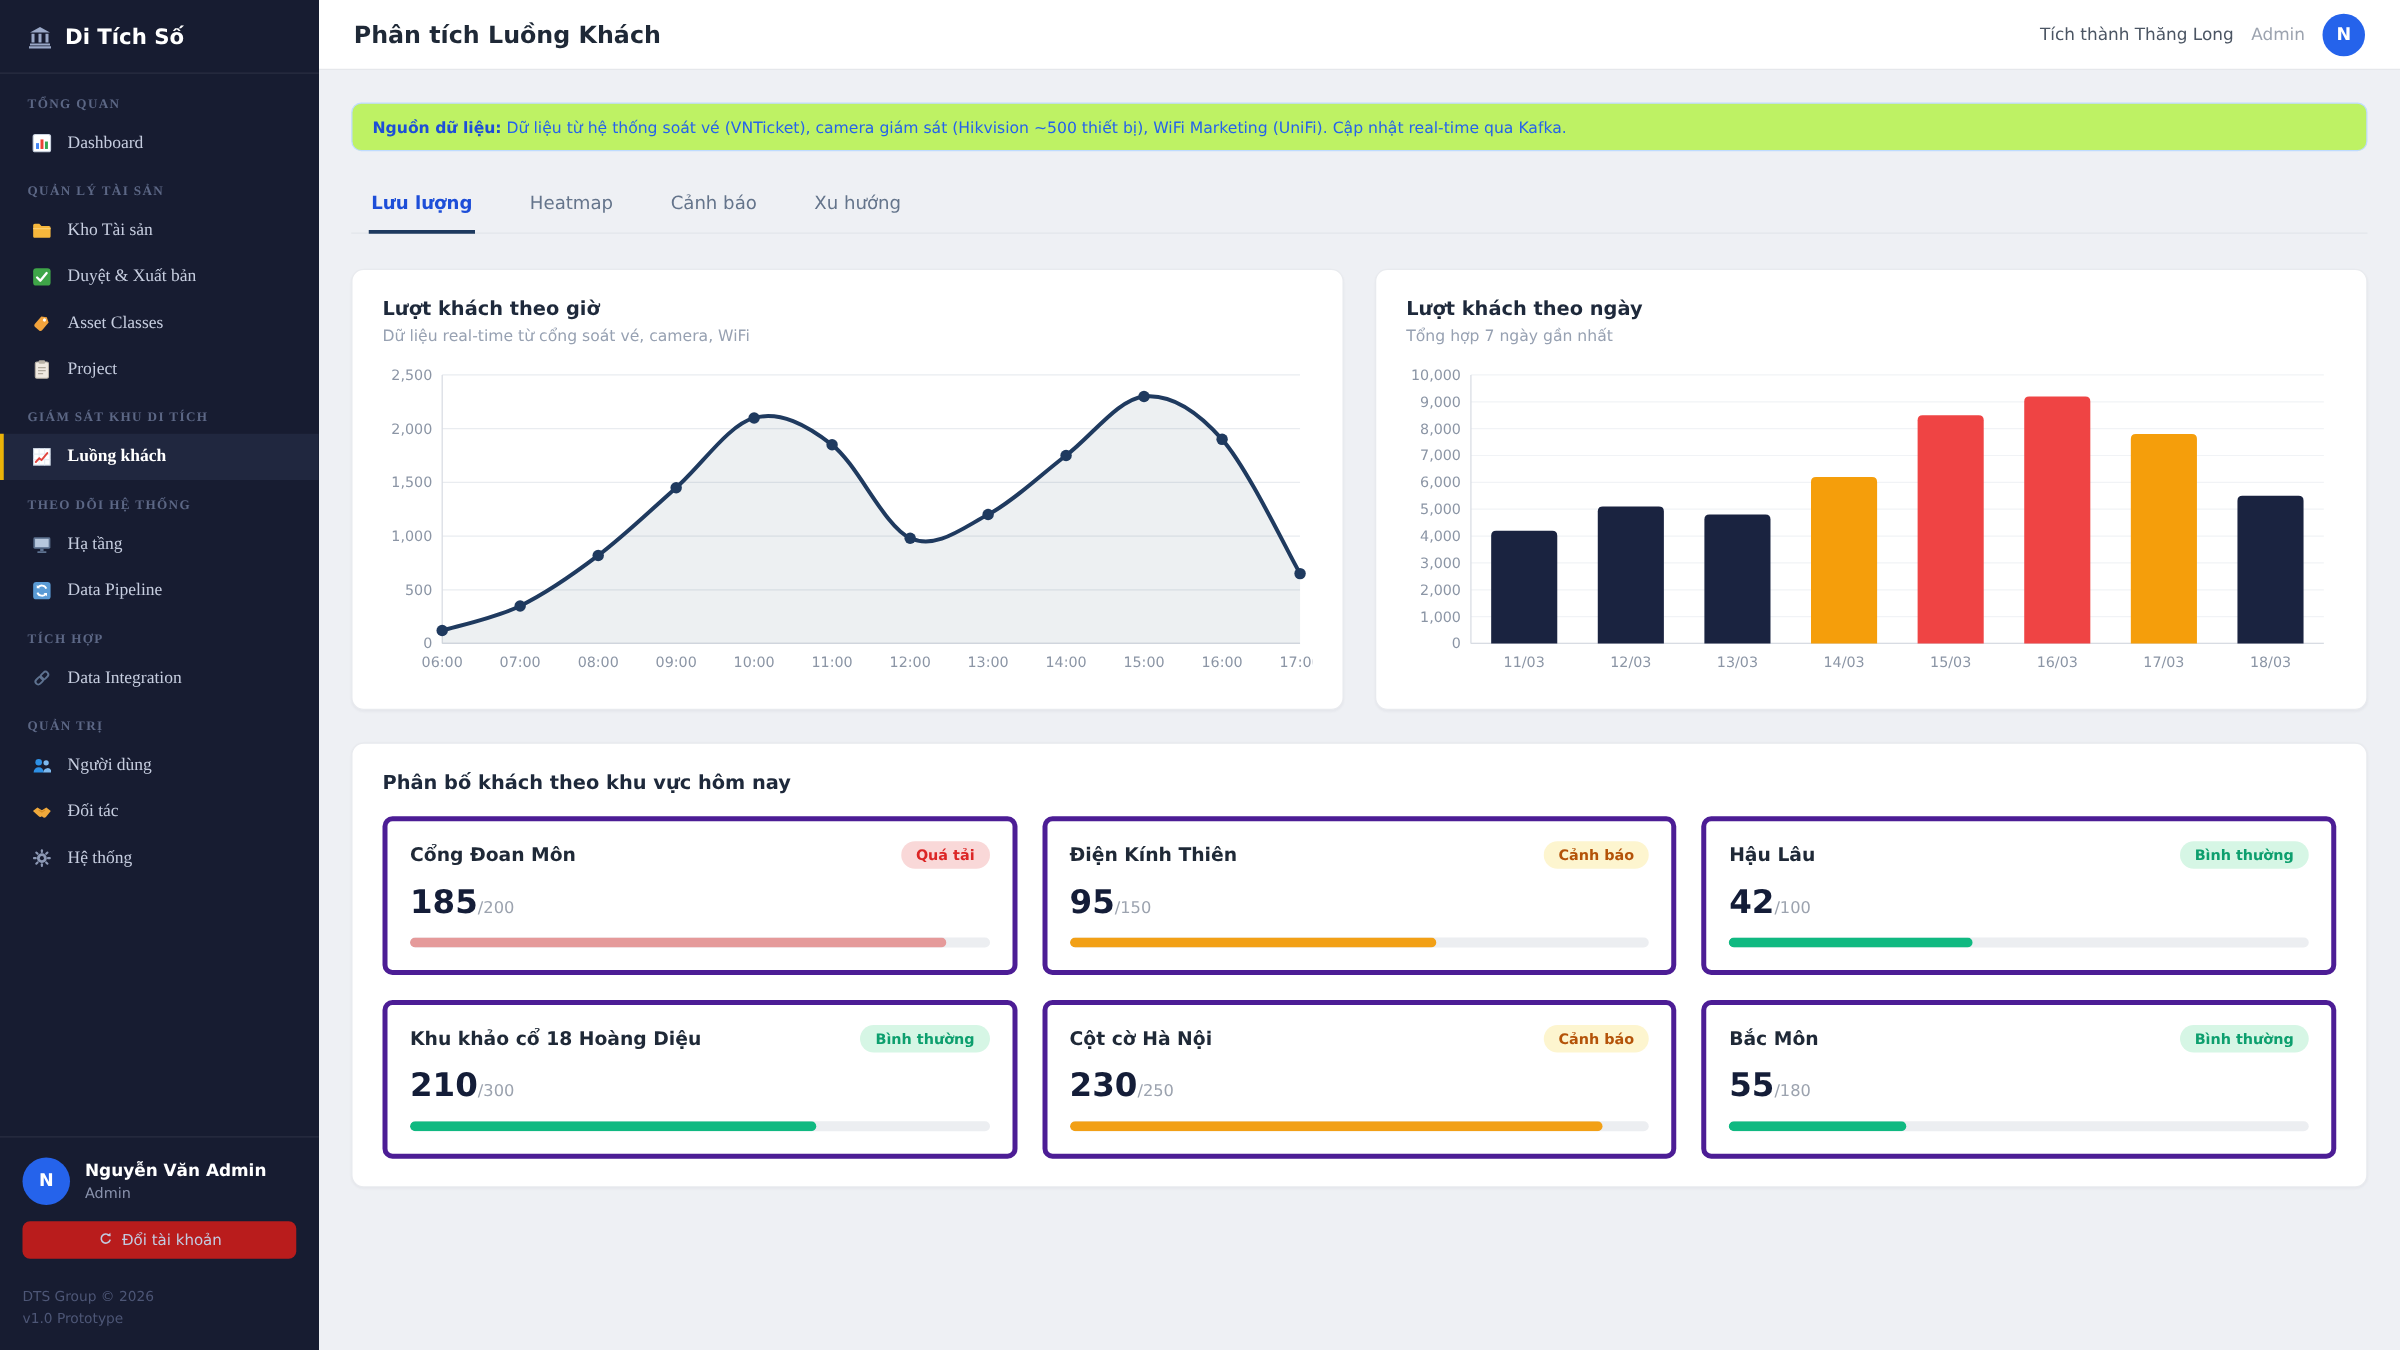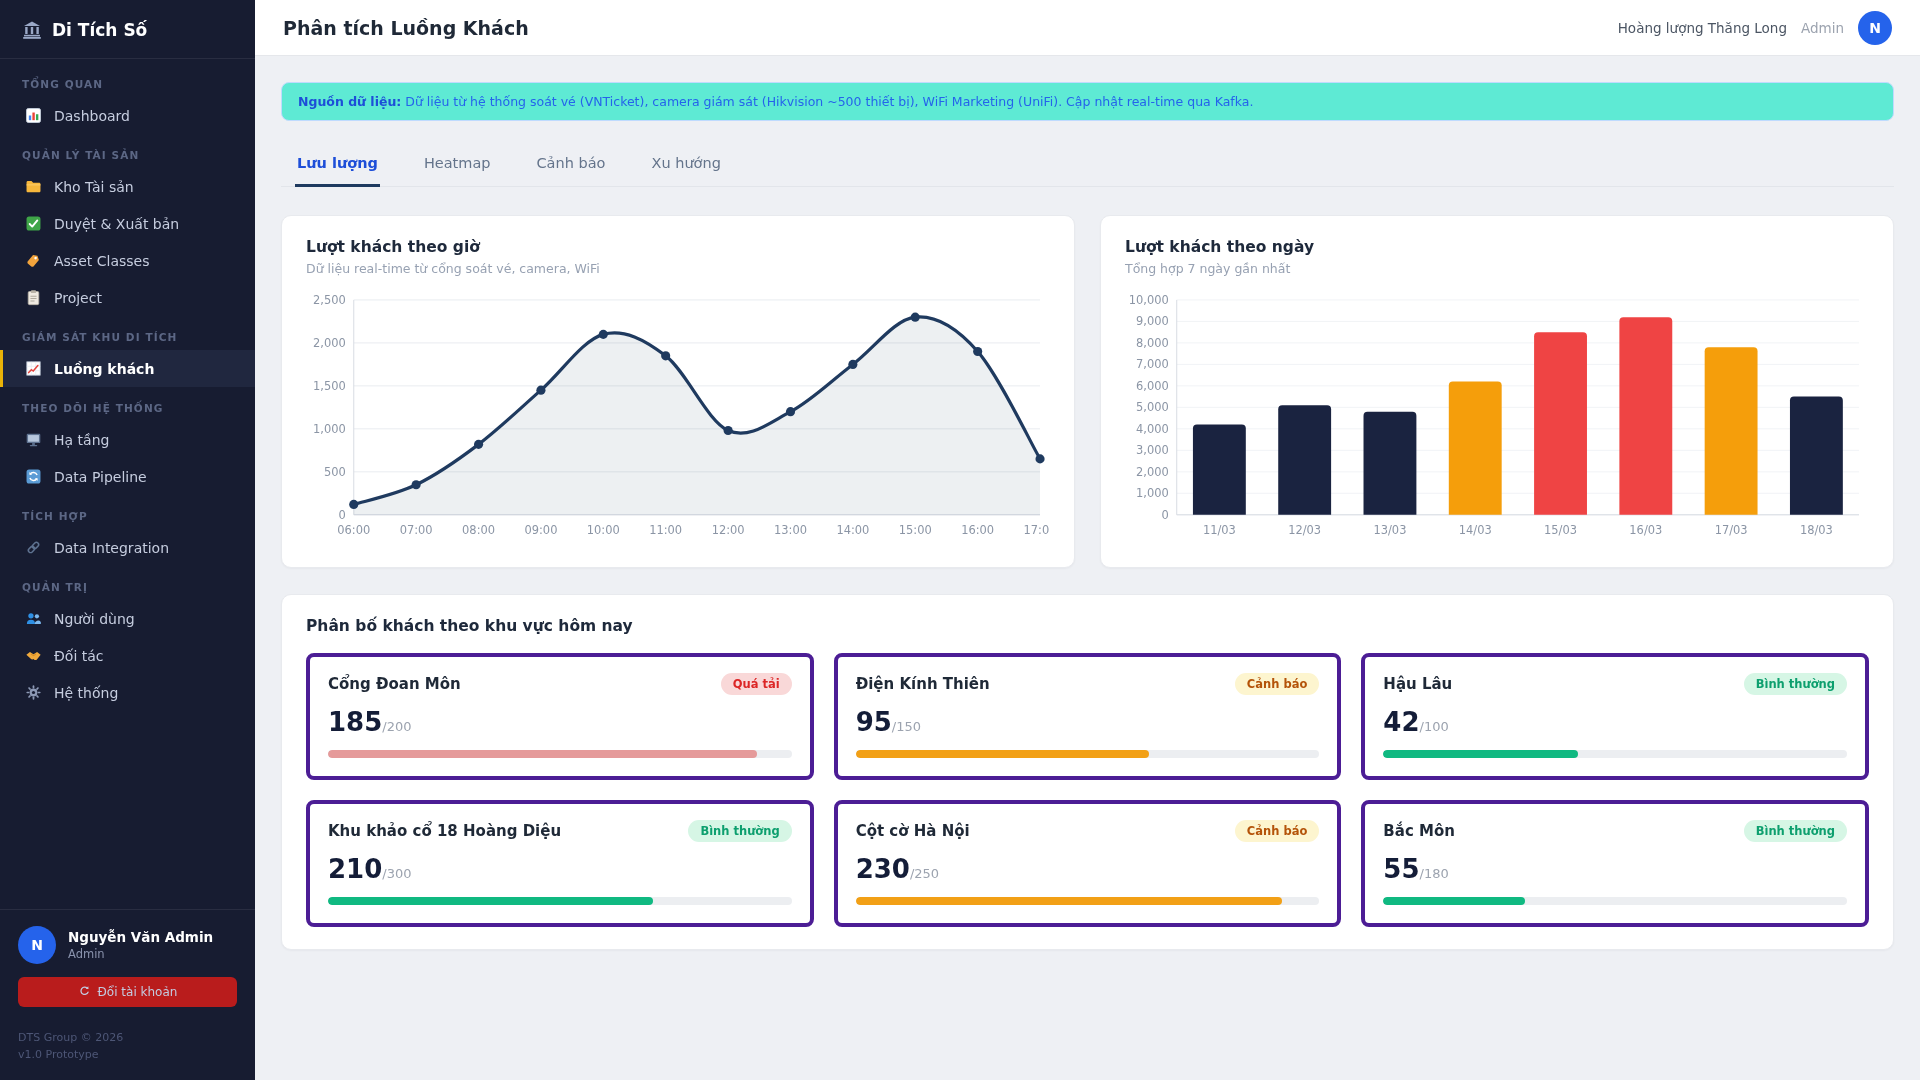--- a/index.html
+++ b/index.html
@@ -11,21 +11,21 @@
   
   .sidebar {
     position:fixed; left:0; top:0; bottom:0; width:255px;
     background:#171c31; color:#c6cddf; display:flex; flex-direction:column; z-index:10;
   }
   .logo-row {
     display:flex; align-items:center; gap:10px; padding:20px 22px 18px;
     color:#fff; font-size:17px; font-weight:bold;
     border-bottom:1px solid rgba(255,255,255,0.08);
   }
-  .nav { flex:1; padding-top:4px; overflow:hidden; }
+  .nav { flex:1; padding-top:4px; overflow:hidden;font-family:Liberation Serif, serif; }
   .section-label {
     padding:15px 22px 7px; font-size:10.5px; font-weight:bold;
     letter-spacing:1.1px; color:#5c६785; color:#5c6785; text-transform:uppercase;
   }
   .nav-item {
     display:flex; align-items:center; gap:12px; padding:10px 22px;
     font-size:14px; color:#c6cddf; cursor:pointer; border-left:3px solid transparent;
   }
   .nav-item .ic { width:17px; height:17px; flex:0 0 17px; display:inline-flex; }
   .nav-item.active {
@@ -52,21 +52,21 @@
     height:56px; background:#fff; border-bottom:1px solid #e5e7eb;
     display:flex; align-items:center; justify-content:space-between; padding:0 28px; flex:0 0 56px;
   }
   .topbar h1 { font-size:19px; font-weight:bold; color:#1f2937; }
   .topbar-right { display:flex; align-items:center; gap:14px; }
   .site-label { font-size:13.5px; color:#4b5563; }
   .role-label { font-size:13.5px; color:#9ca3af; }
   .topbar .avatar { width:34px; height:34px; cursor:pointer; }
   .content { padding:26px 26px 0; }
   .banner {
-    background:#5eead4; border:1px solid #bfdbfe; border-radius:8px;
+    background:#bef264; border:1px solid #bfdbfe; border-radius:8px;
     padding:11px 16px; font-size:12.5px; color:#2563eb;
   }
   .banner b { color:#1d4ed8; }
   .tabs {
     display:flex; gap:42px; margin-top:24px; border-bottom:1px solid #e2e5ea; padding:0 14px;
   }
   .tab {
     padding:10px 2px 13px; font-size:14.5px; color:#64748b; cursor:pointer;
     border-bottom:3px solid transparent; margin-bottom:-1px;
   }
@@ -284,21 +284,21 @@
   <div class="side-footer">
     <div>DTS Group © 2026</div>
     <div>v1.0 Prototype</div>
   </div>
 </aside>
 
 <div class="main">
   <header class="topbar">
     <h1>Phân tích Luồng Khách</h1>
     <div class="topbar-right">
-      <span class="site-label">Hoàng lượng Thăng Long</span>
+      <span class="site-label">Tích thành Thăng Long</span>
       <span class="role-label">Admin</span>
       <div class="avatar">N</div>
     </div>
   </header>
 
   <div class="content">
     <div class="banner">
       <b>Nguồn dữ liệu:</b><span> Dữ liệu từ hệ thống soát vé (VNTicket), camera giám sát (Hikvision ~500 thiết bị), WiFi Marketing (UniFi). Cập nhật real-time qua Kafka.</span>
     </div>
 

